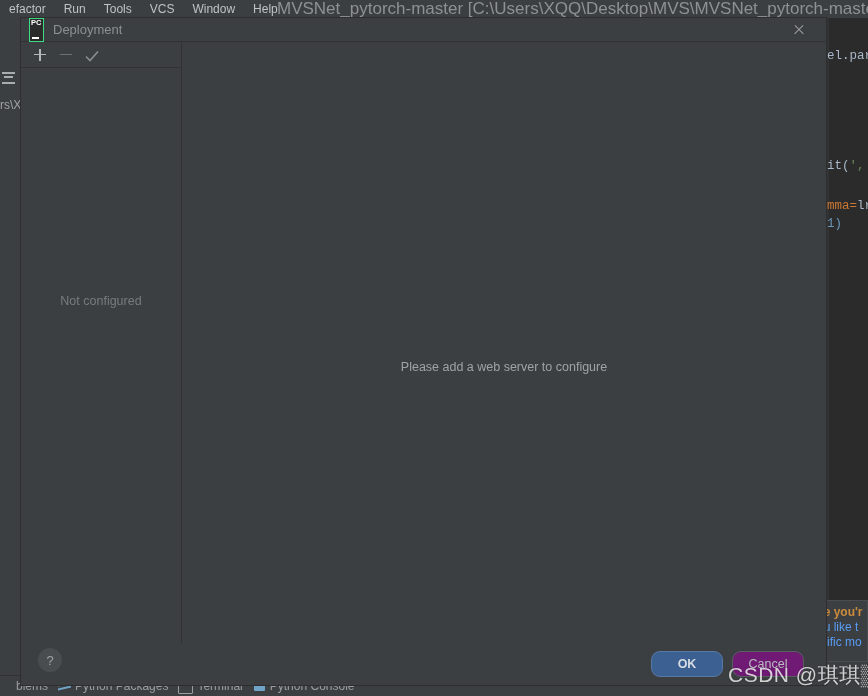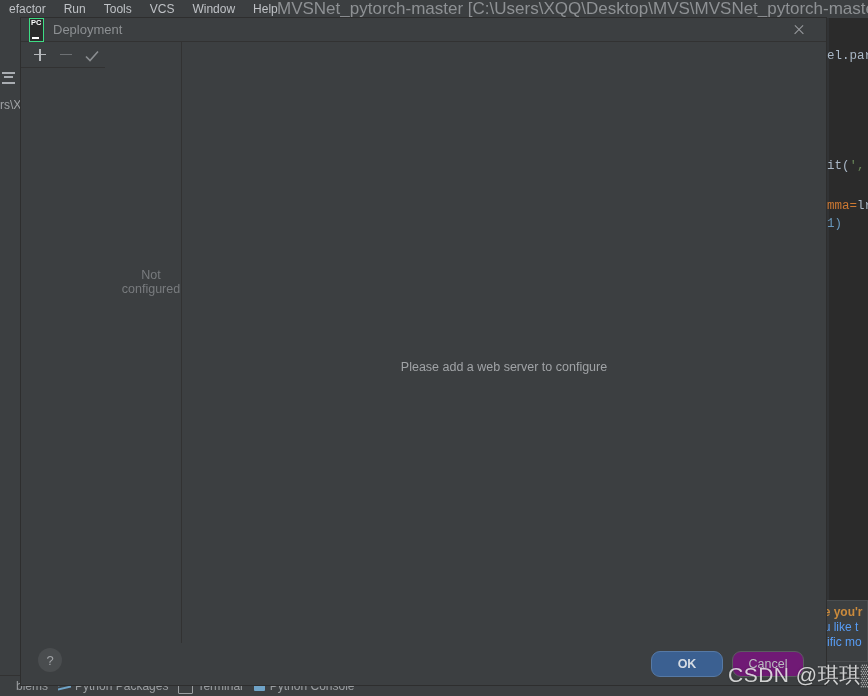--- a/index.html
+++ b/index.html
@@ -293,23 +293,22 @@
     display: flex;
     border-top: 1px solid #323232;
     overflow: hidden;
   }
   .dlg-left {
     width: 160px;
     min-width: 160px;
     background: #3c3f41;
     border-right: 1px solid #323232;
     display: flex;
-    flex-direction: row;
-    position: relative;
-    gap: 16px;
+    flex-direction: column;
+    position: relative;
   }
   .dlg-toolbar {
     height: 25px;
     min-height: 25px;
     display: flex;
     align-items: center;
     gap: 0px;
     padding-left: 6px;
     border-bottom: 1px solid #323232;
   }

